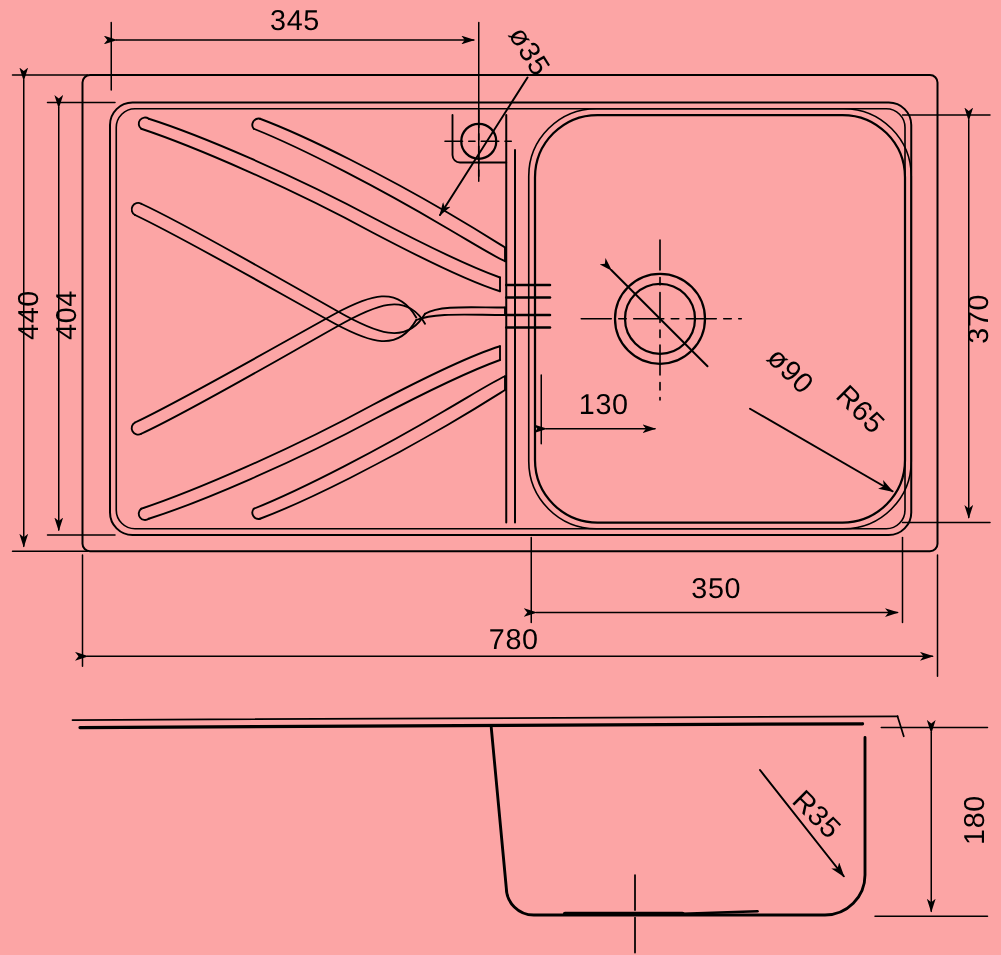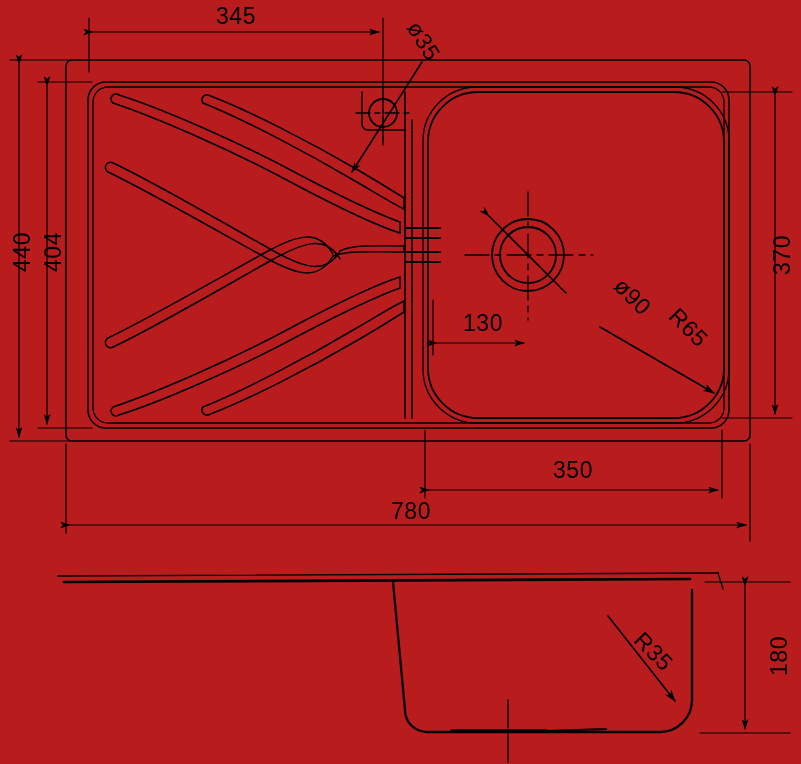--- a/index.html
+++ b/index.html
@@ -1,17 +1,17 @@
 <!DOCTYPE html>
 <html><head>
 <meta charset="utf-8">
 <style>
   html,body{margin:0;padding:0;background:#ffffff;}
   body{font-family:"Liberation Sans", sans-serif;}
-  #sheet{position:relative;width:801px;height:764px;background:#b91c1c;overflow:hidden;}
+  #sheet{position:relative;width:801px;height:764px;background:#fca5a5;overflow:hidden;}
   svg{display:block;}
   .dimtxt{font-family:"Liberation Sans", sans-serif;font-size:23px;fill:#000;font-weight:400;letter-spacing:0.5px;}
 </style>
 </head>
 <body>
 
 <div id="sheet">
 <svg width="801" height="764" viewBox="0 0 801 764">
 
   <defs>

